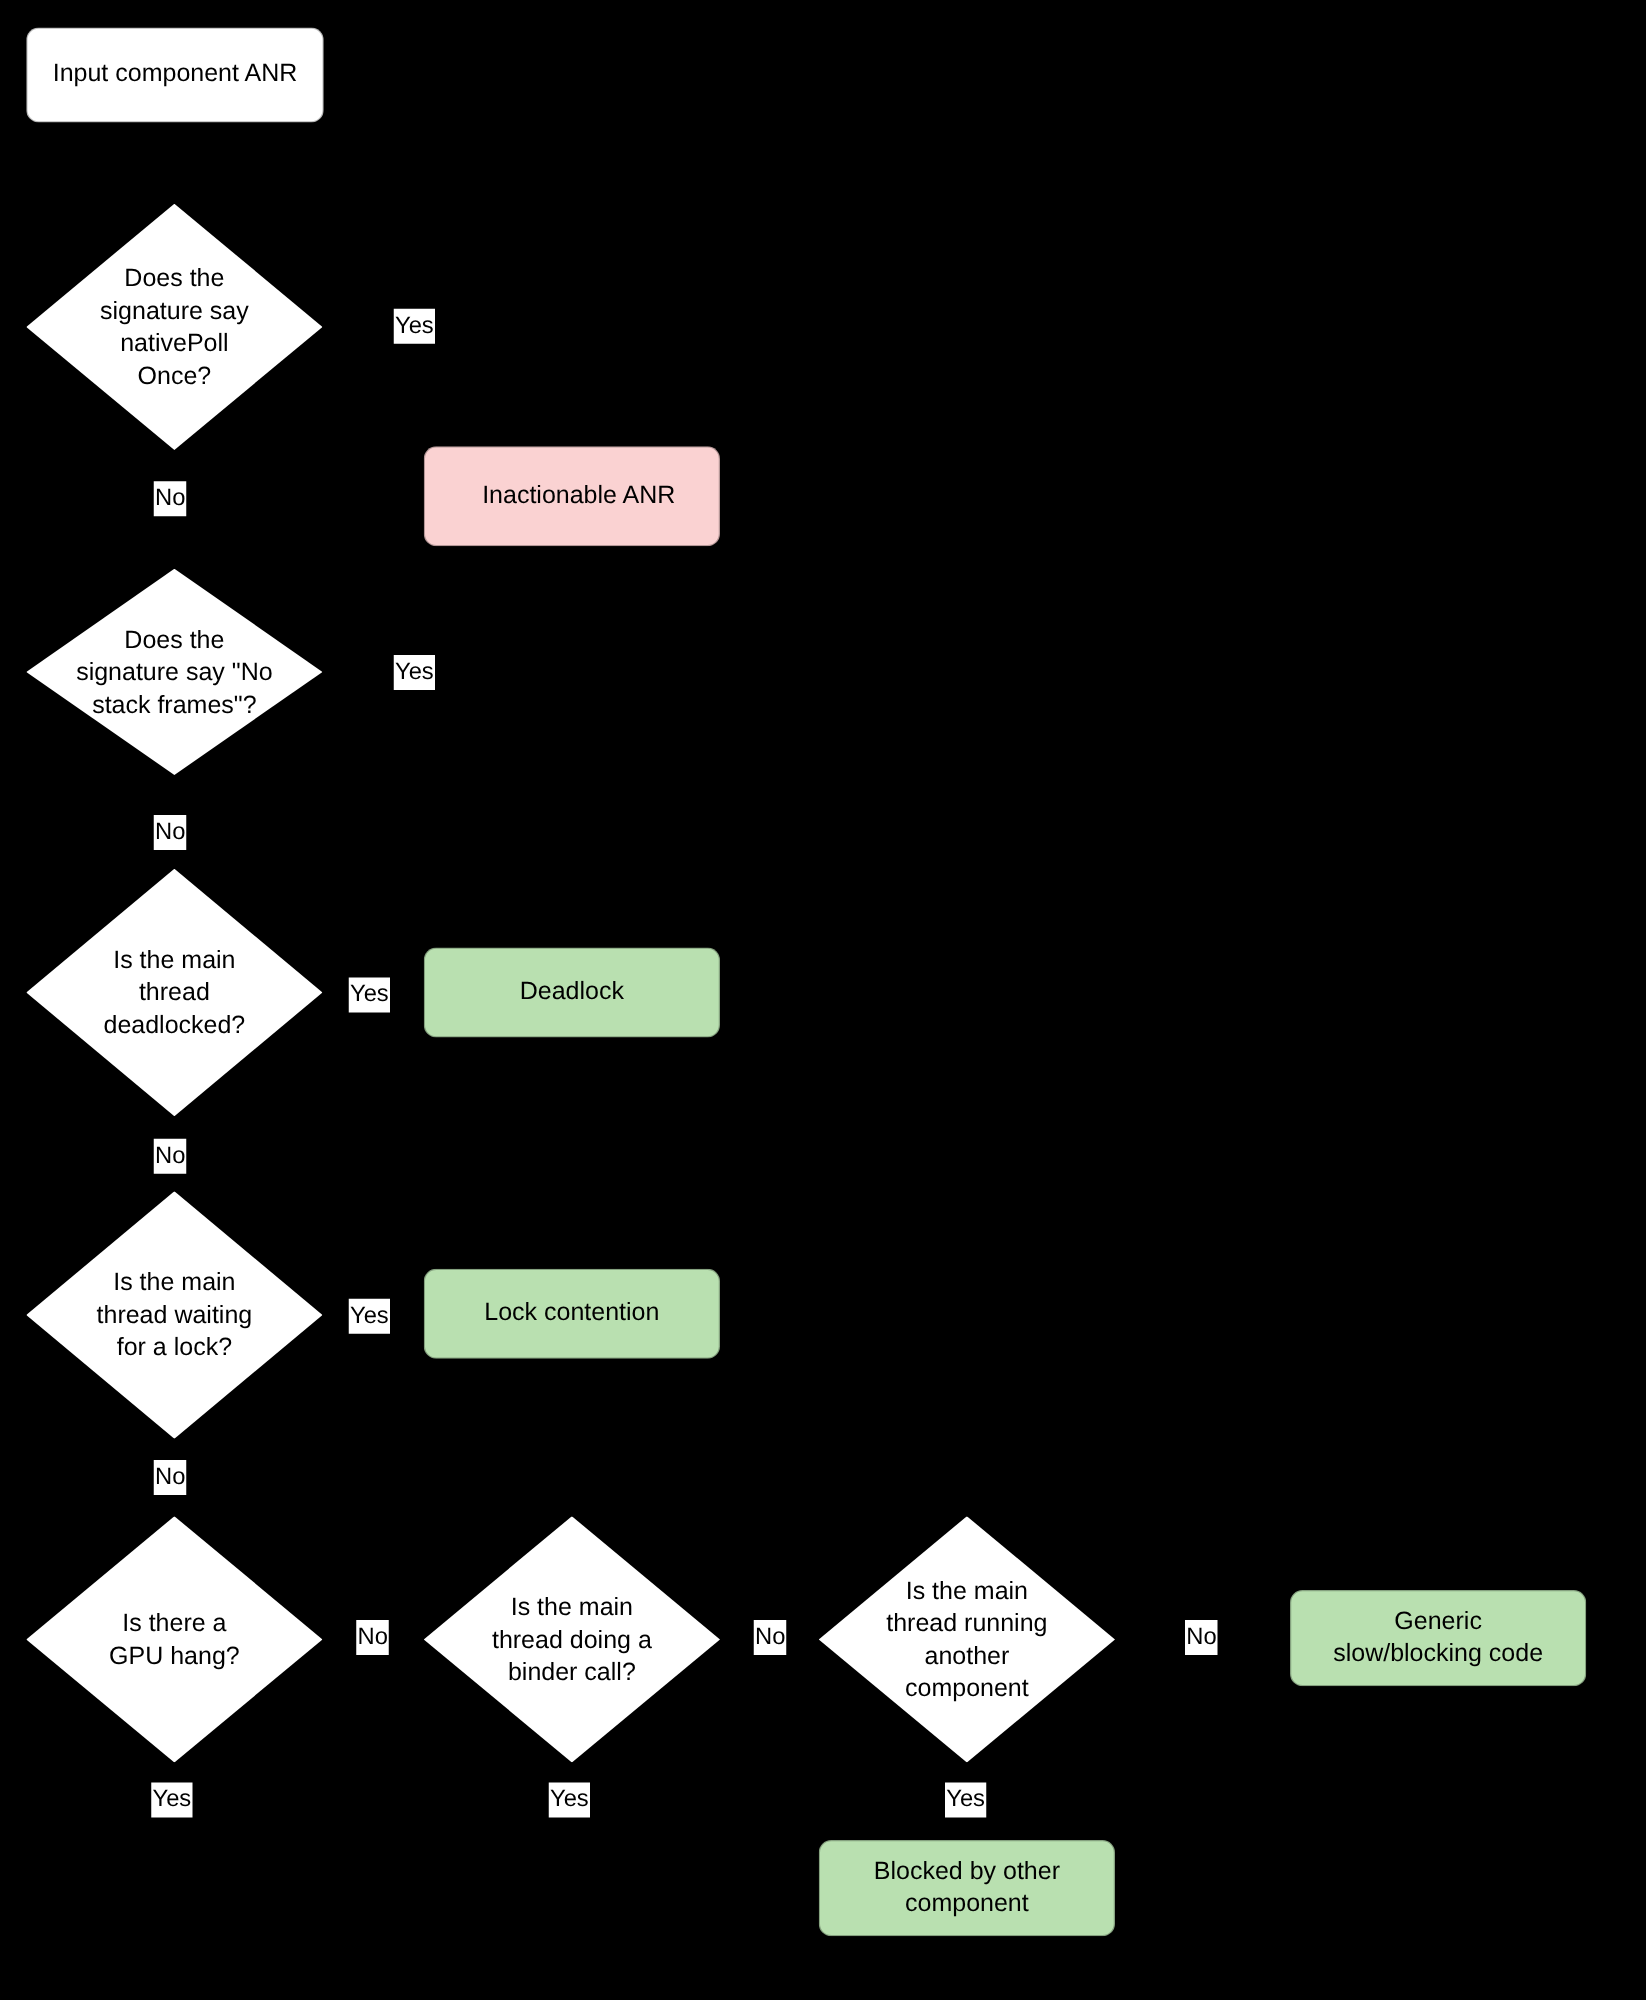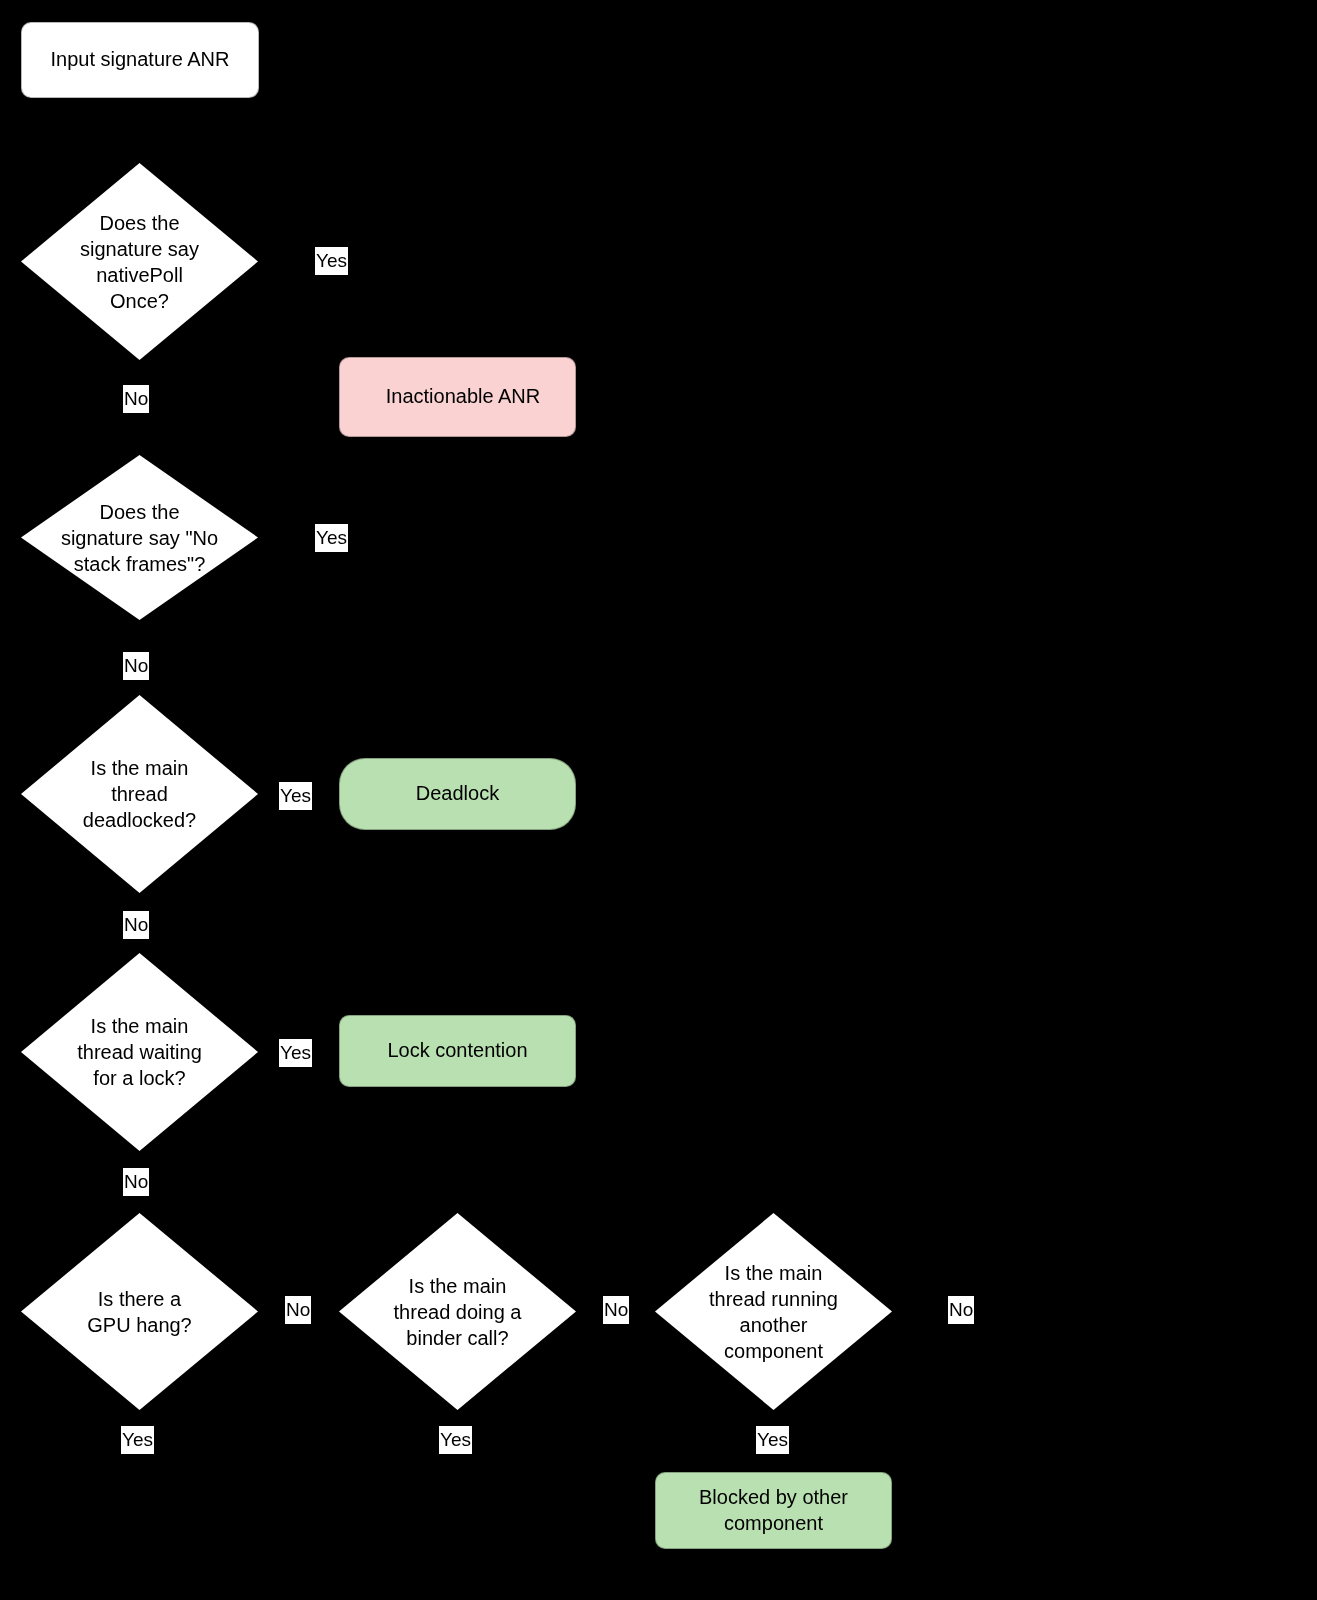--- a/index.html
+++ b/index.html
@@ -119,21 +119,21 @@
       <path d="M340 1051 l-12 -7 v14 z"></path>
       <path d="M340 1311 l-12 -7 v14 z"></path>
       <path d="M655 1311 l-12 -7 v14 z"></path>
       <path d="M1032 1311 l-12 -7 v14 z"></path>
       <path d="M457 1472 l-7 -12 h14 z"></path>
       <path d="M774 1472 l-7 -12 h14 z"></path>
     </g>
   </svg>
 
   <div class="node-box start" style="left:21px; top:22px; width:238px; height:76px;">
-    <span>Input signature ANR</span>
+    <span>Input component ANR</span>
   </div>
 
   <div class="diamond-wrap" style="left:21px; top:163px; width:237px; height:197px;">
     <div class="diamond-shape"></div>
     <div class="diamond-label">Does the
 signature say
 nativePoll
 Once?</div>
   </div>
   <div class="edge-label" style="left:315px; top:247px;">Yes</div>
@@ -154,21 +154,21 @@
 
   <div class="diamond-wrap" style="left:21px; top:695px; width:237px; height:198px;">
     <div class="diamond-shape"></div>
     <div class="diamond-label">Is the main
 thread
 deadlocked?</div>
   </div>
   <div class="edge-label" style="left:279px; top:782px;">Yes</div>
   <div class="edge-label" style="left:123px; top:911px;">No</div>
 
-  <div class="node-box good" style="left:339px; top:758px; width:237px; height:72px;border-radius:26px;">
+  <div class="node-box good" style="left:339px; top:758px; width:237px; height:72px;">
     <span>Deadlock</span>
   </div>
 
   <div class="diamond-wrap" style="left:21px; top:953px; width:237px; height:198px;">
     <div class="diamond-shape"></div>
     <div class="diamond-label">Is the main
 thread waiting
 for a lock?</div>
   </div>
   <div class="edge-label" style="left:279px; top:1039px;">Yes</div>
@@ -198,20 +198,24 @@
   <div class="diamond-wrap" style="left:655px; top:1213px; width:237px; height:197px;">
     <div class="diamond-shape"></div>
     <div class="diamond-label overflow">Is the main
 thread running
 another
 component</div>
   </div>
   <div class="edge-label" style="left:948px; top:1296px;">No</div>
   <div class="edge-label" style="left:756px; top:1426px;">Yes</div>
 
+  <div class="node-box good" style="left:1032px; top:1272px; width:237px; height:77px;">
+    <span style="white-space:pre-line;">Generic
+slow/blocking code</span>
+  </div>
 
 
 
   <div class="node-box good" style="left:655px; top:1472px; width:237px; height:77px;">
     <span style="white-space:pre-line;">Blocked by other
 component</span>
   </div>
 
 </div>
 

